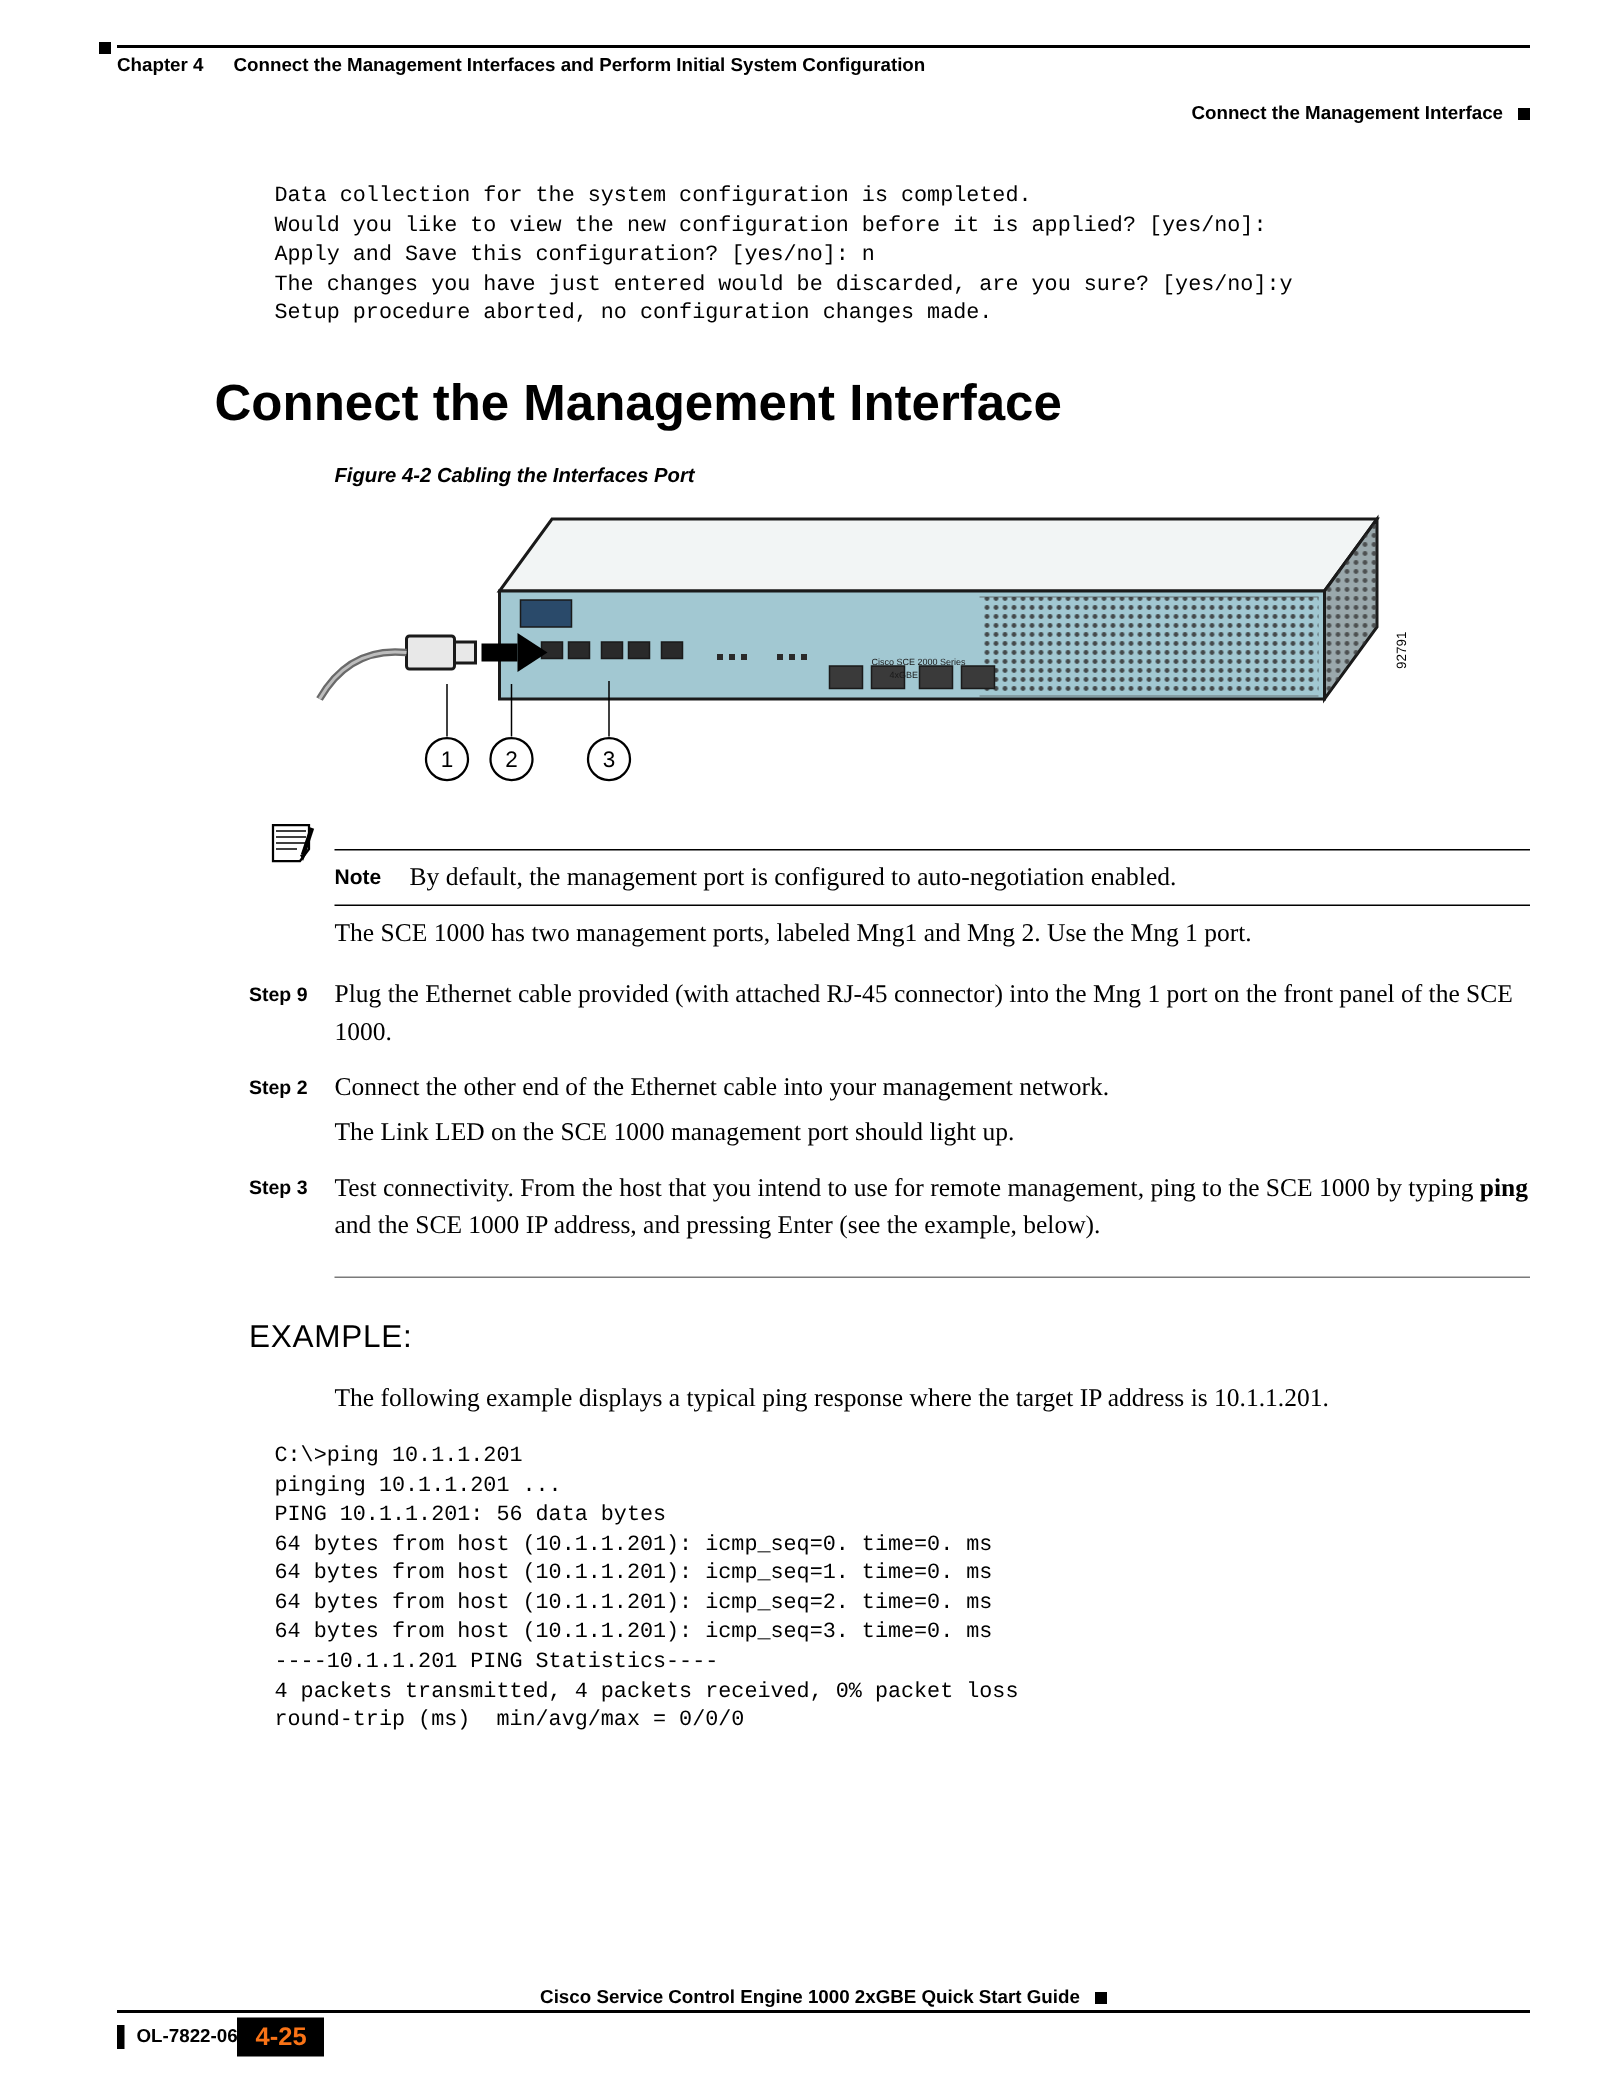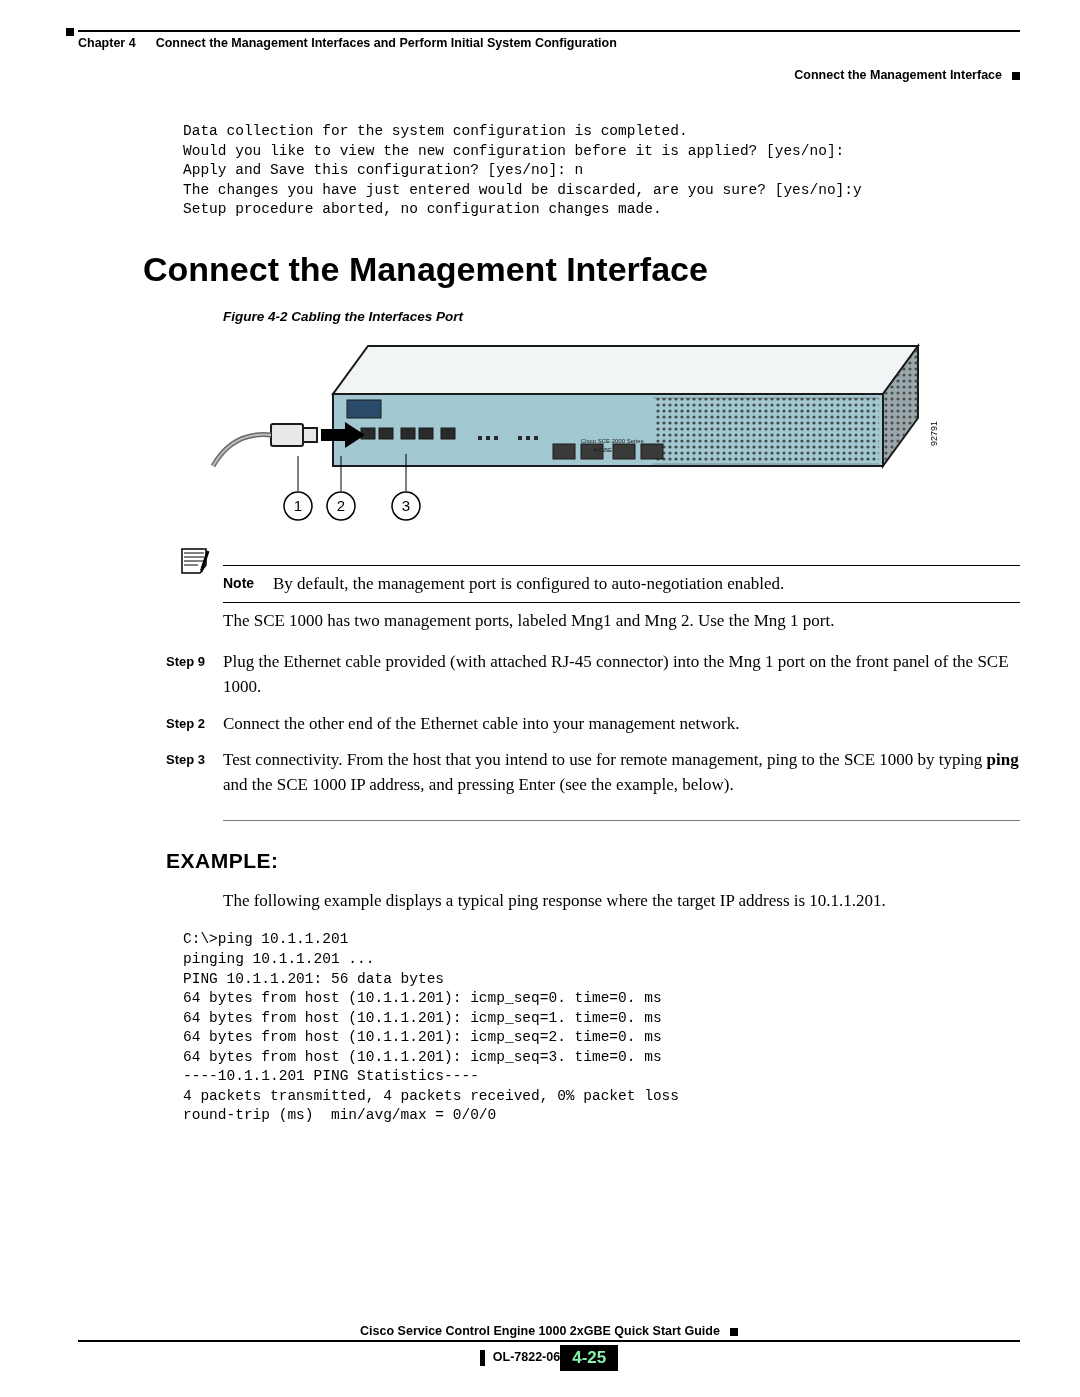--- a/index.html
+++ b/index.html
@@ -129,21 +129,21 @@
     }
     .step-text { flex: 1; }
     .step-text p { margin-bottom: 6px; }
     .thin-rule {
       border-top: 1px solid #7a7a7a;
       margin: 16px 0 16px 145px;
     }
     .example-title {
       font-family: Arial, Helvetica, sans-serif;
       font-size: 21px;
-      font-weight: bold;
+      font-weight: normal;
       margin: 28px 0 16px 88px;
       letter-spacing: 0.5px;
     }
     .footer {
       position: absolute;
       bottom: 26px;
       left: 78px;
       right: 60px;
     }
     .footer-line {
@@ -161,40 +161,40 @@
     .footer-guide-marker {
       display: inline-block;
       width: 8px;
       height: 8px;
       background: #000;
       margin-left: 10px;
       vertical-align: middle;
     }
     .footer-bottom {
       display: flex;
-      justify-content: center;
+      justify-content: flex-start;
       align-items: center;
       margin-top: 3px;
     }
     .footer-doc {
       font-family: Arial, Helvetica, sans-serif;
       font-size: 12.5px;
       font-weight: bold;
     }
     .footer-left-marker {
       display: inline-block;
       width: 5px;
       height: 16px;
       background: #000;
       margin-right: 8px;
       vertical-align: middle;
     }
     .page-num {
       background: #000;
-      color: #86efac;
+      color: #f97316;
       font-family: Arial, Helvetica, sans-serif;
       font-weight: bold;
       font-size: 17px;
       padding: 3px 12px;
     }
   </style>
 </head>
 <body>
 
 <div class="page">
@@ -327,20 +327,21 @@
       <div class="step-row">
         <div class="step-label">Step 9</div>
         <div class="step-text">
           <p>Plug the Ethernet cable provided (with attached RJ-45 connector) into the Mng 1 port on the front panel of the SCE 1000.</p>
         </div>
       </div>
       <div class="step-row">
         <div class="step-label">Step 2</div>
         <div class="step-text">
           <p>Connect the other end of the Ethernet cable into your management network.</p>
+          <p>The Link LED on the SCE 1000 management port should light up.</p>
         </div>
       </div>
       <div class="step-row">
         <div class="step-label">Step 3</div>
         <div class="step-text">
           <p>Test connectivity. From the host that you intend to use for remote management, ping to the SCE 1000 by typing <b>ping</b> and the SCE 1000 IP address, and pressing Enter (see the example, below).</p>
         </div>
       </div>
     </div>
 

